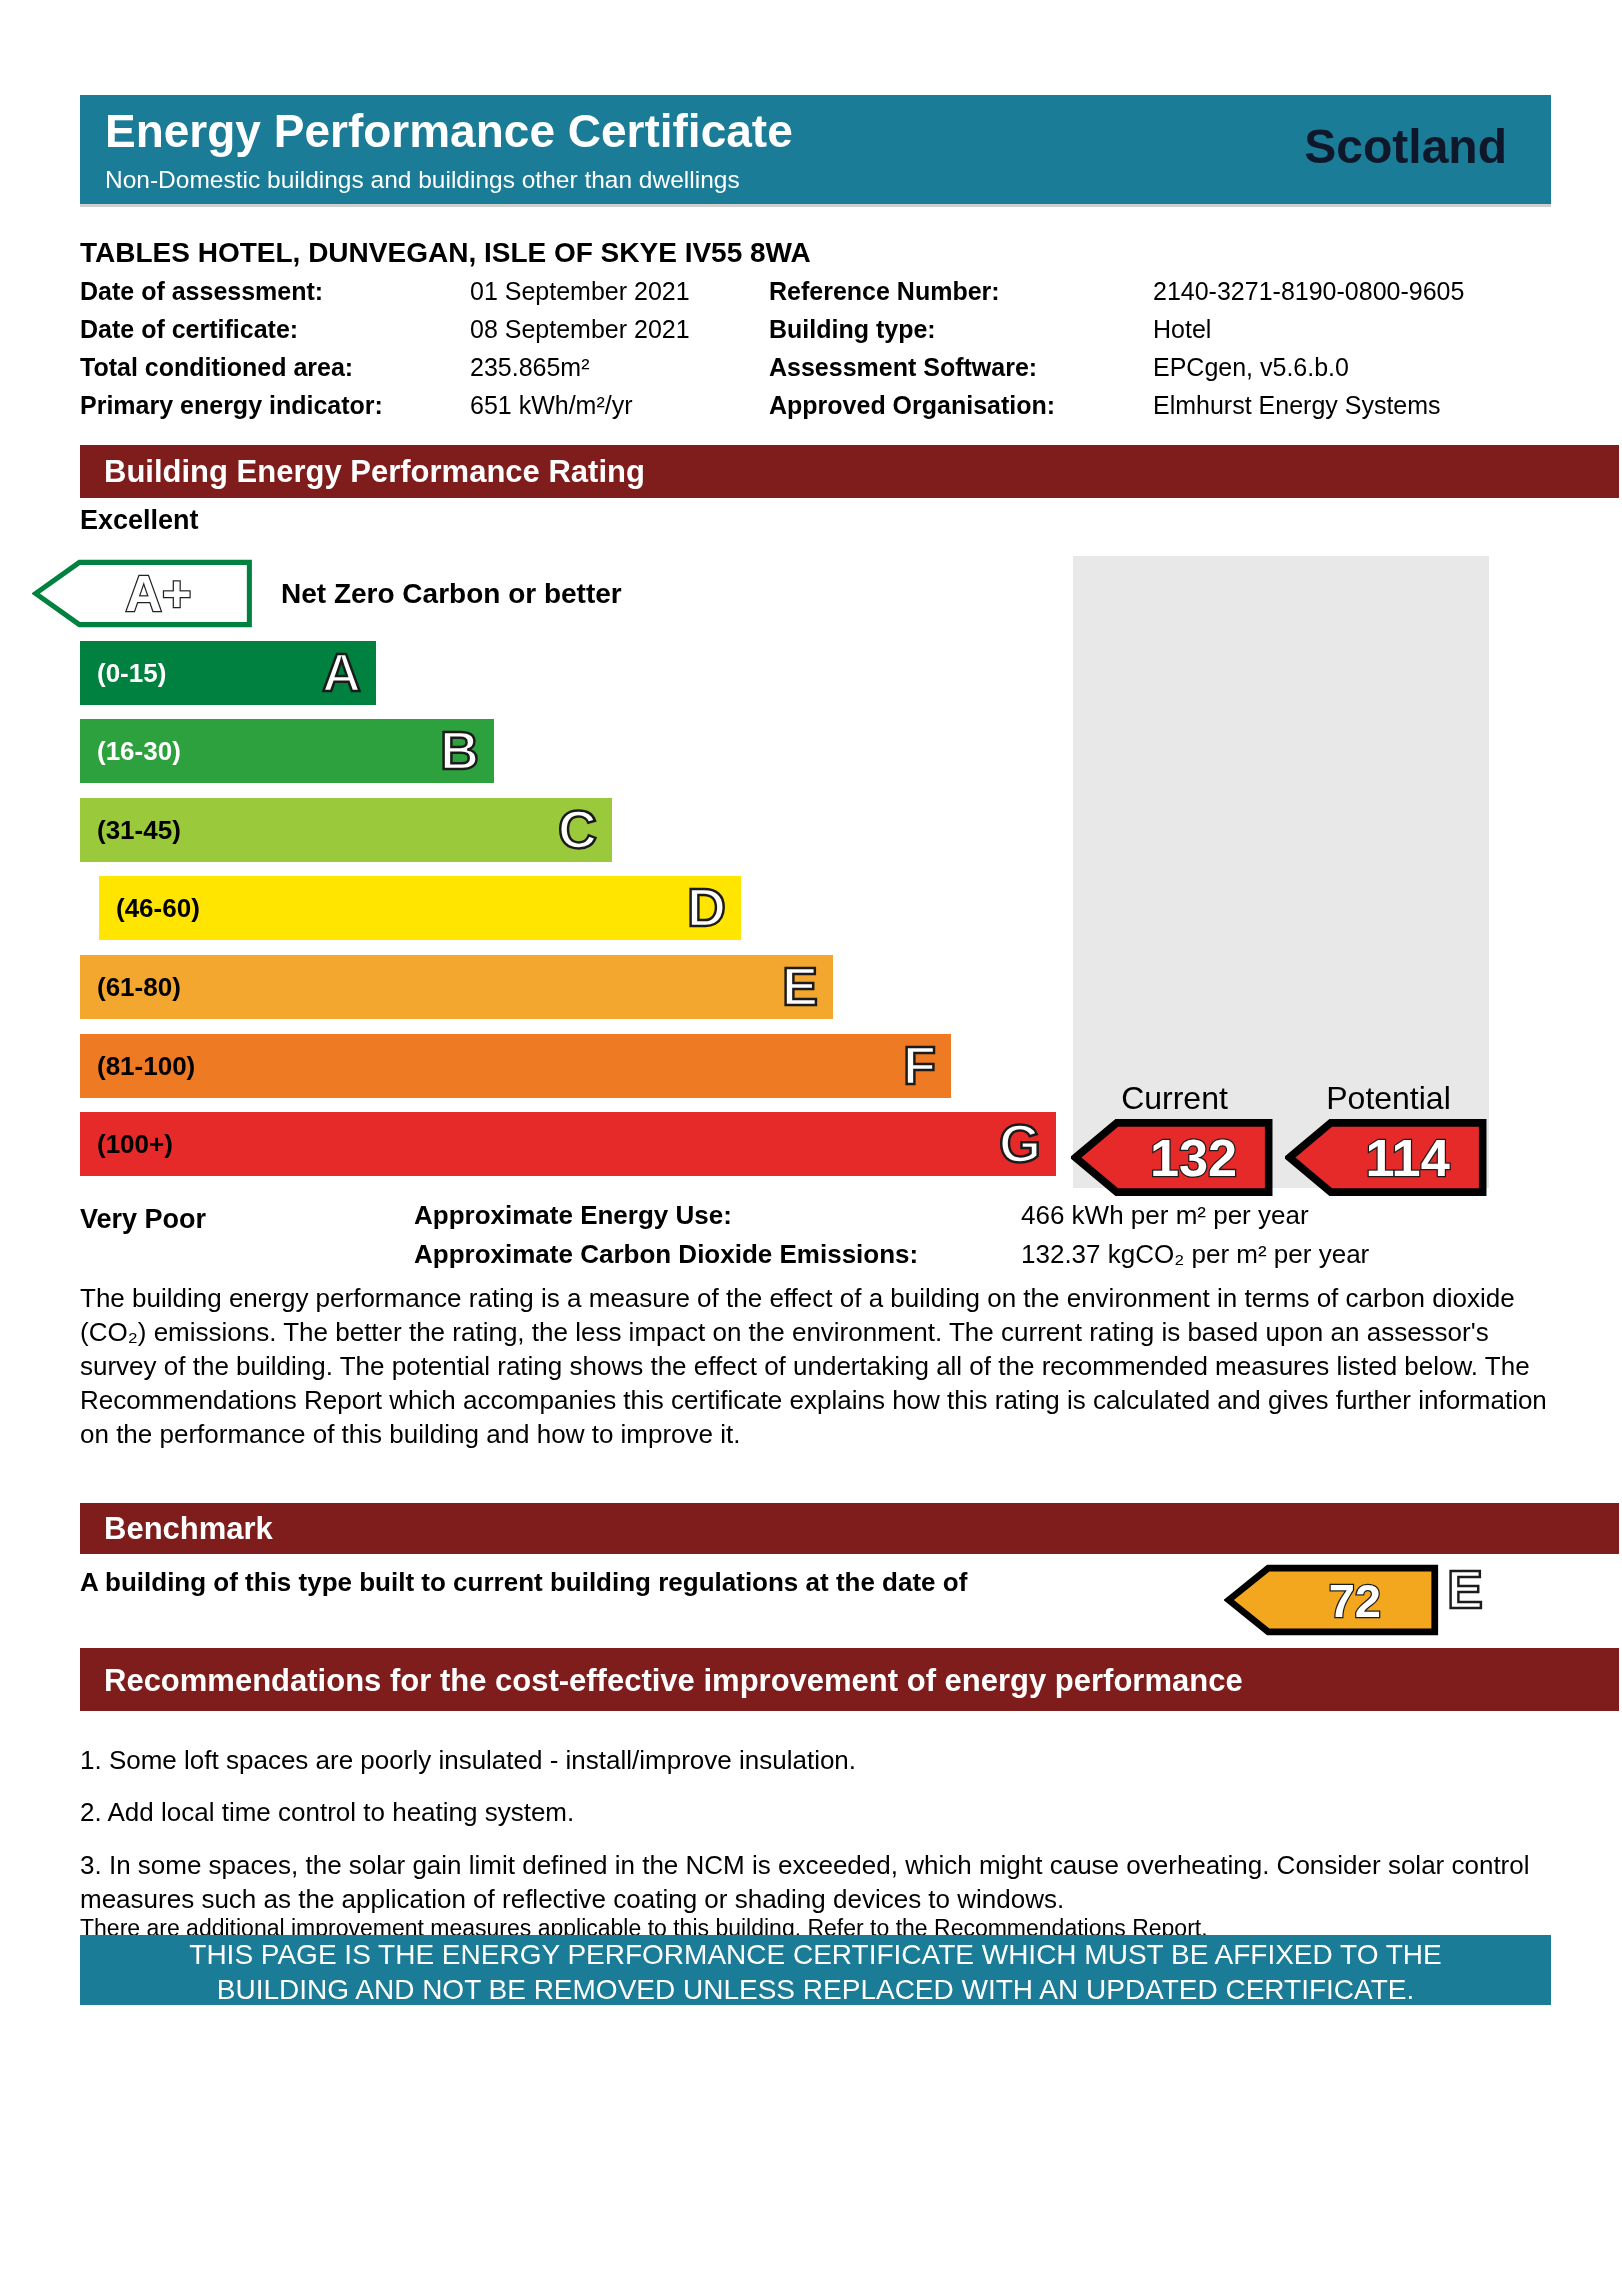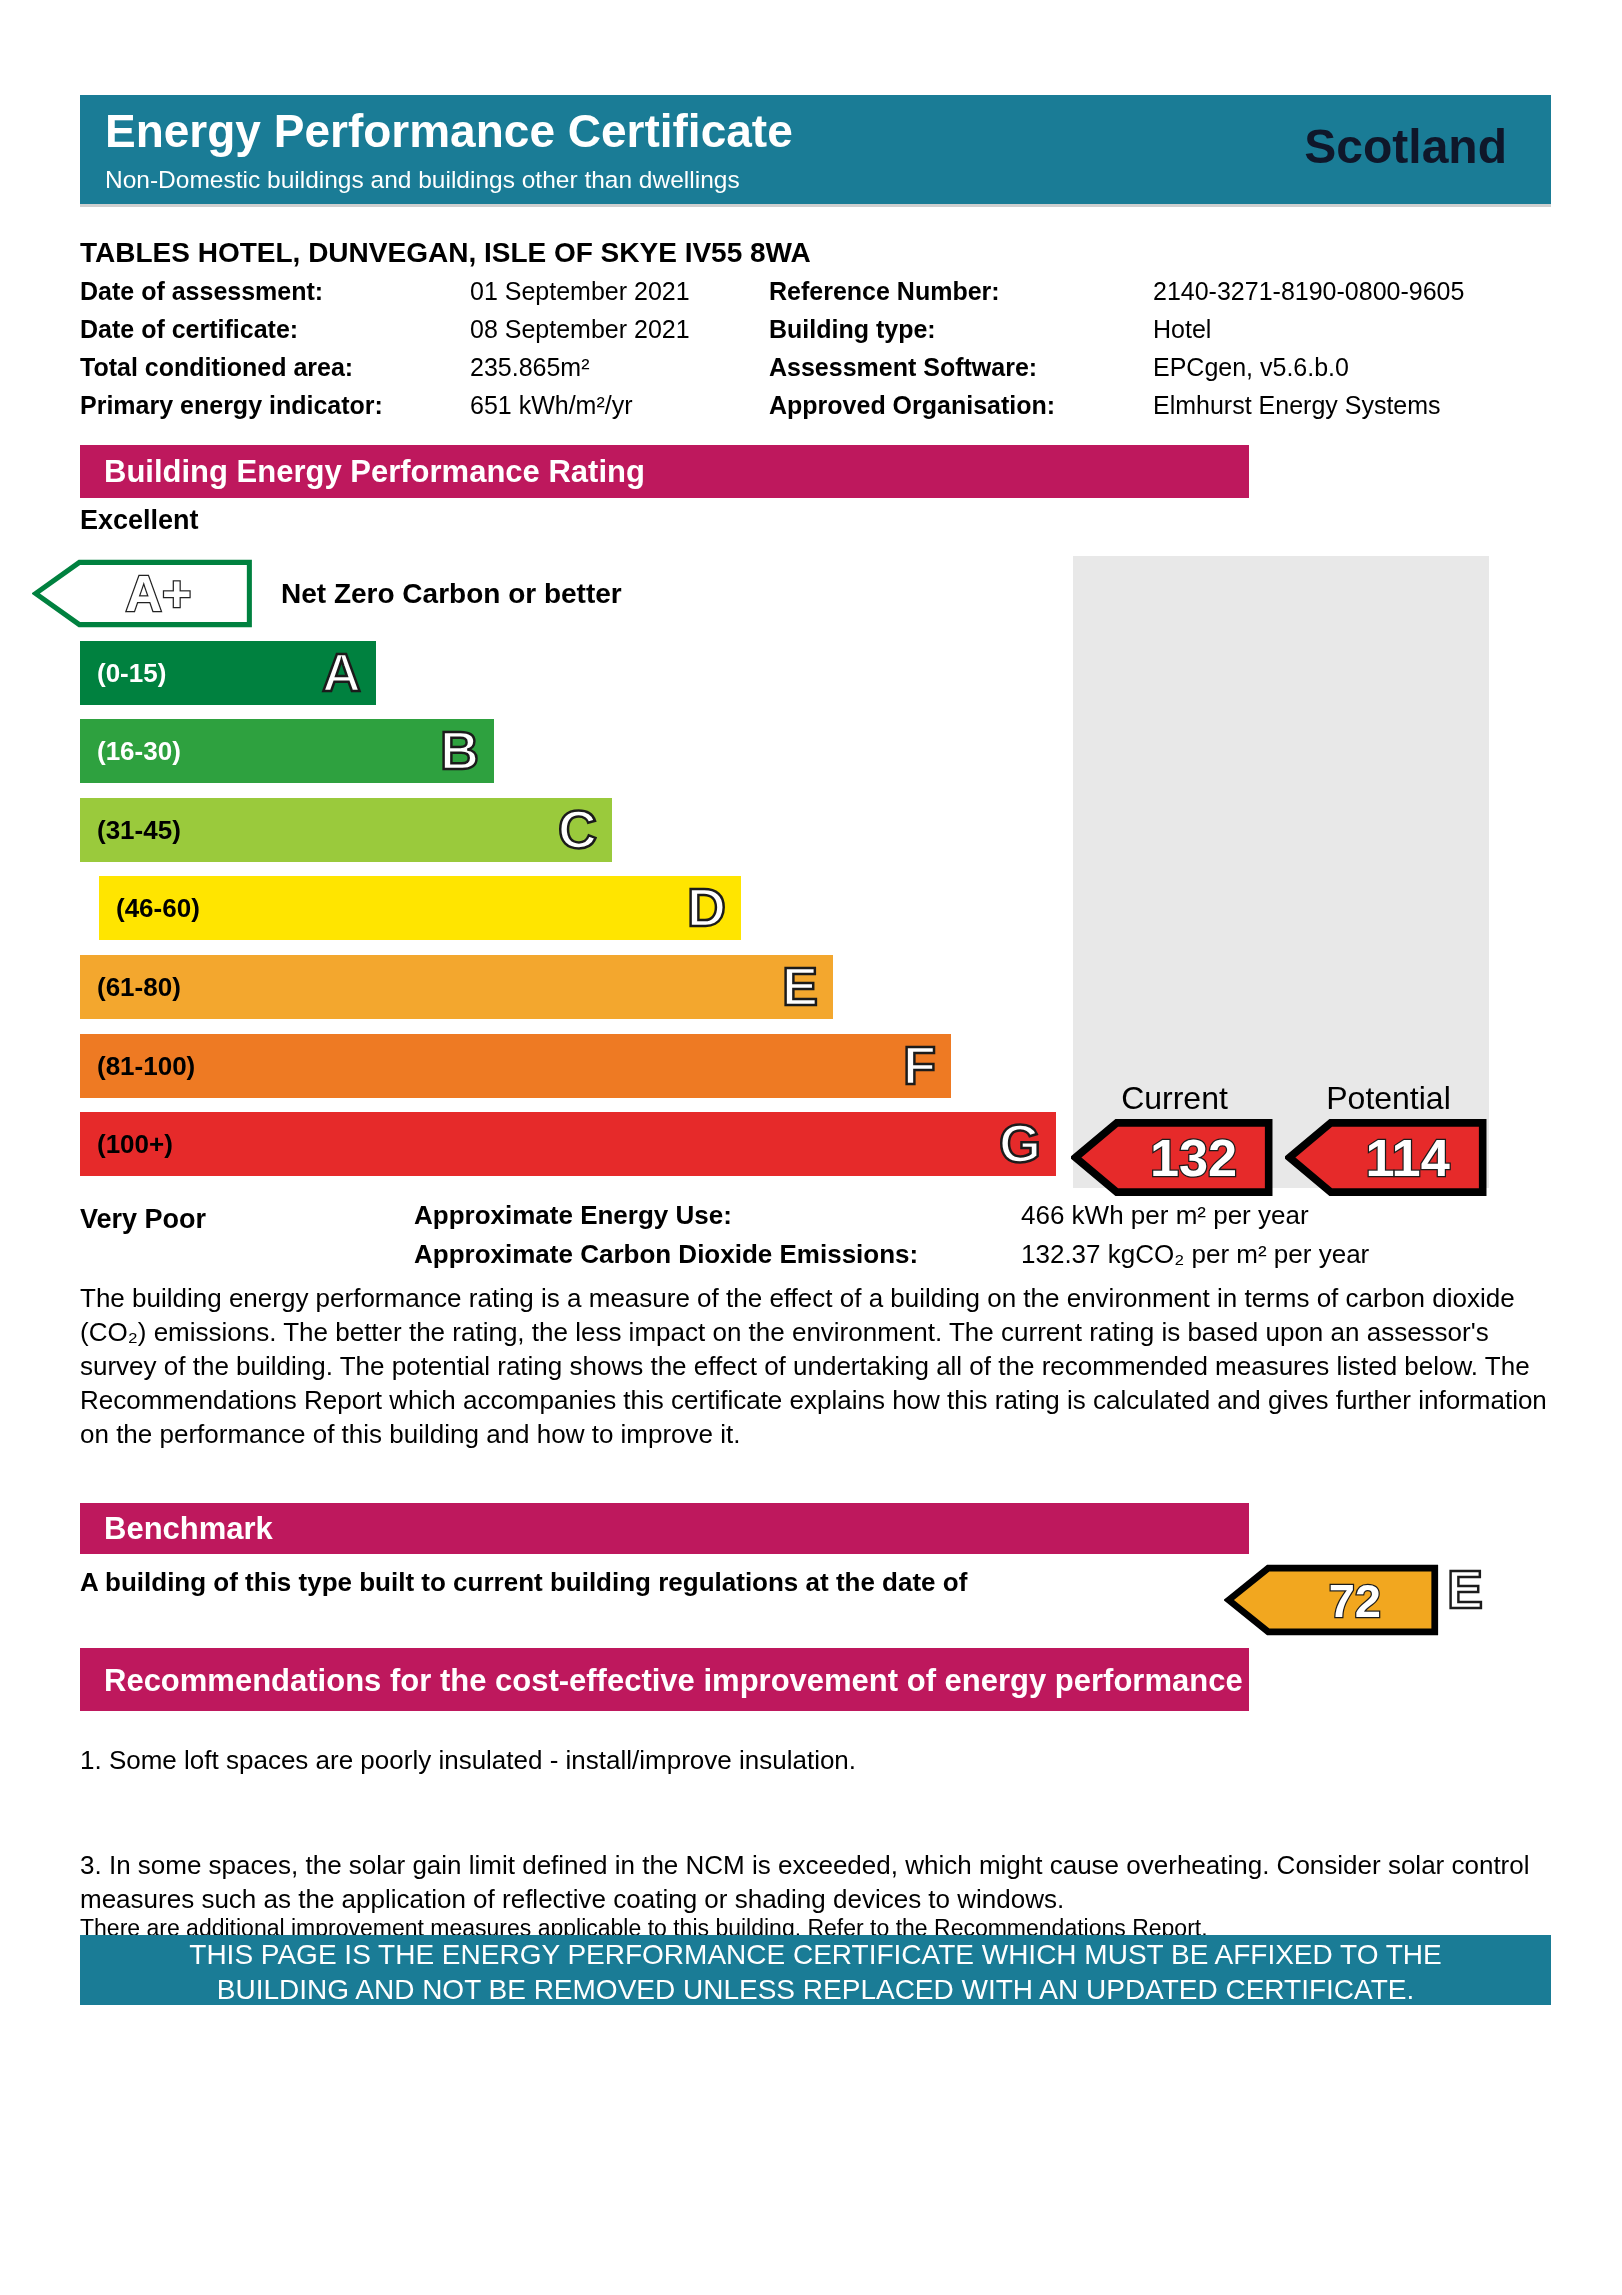--- a/index.html
+++ b/index.html
@@ -24,21 +24,21 @@
   }
   
   .address{position:absolute;left:80px;top:237px;font-size:28px;font-weight:bold;white-space:nowrap;}
   .details{position:absolute;left:80px;top:272px;width:1475px;height:156px;font-size:25px;}
   .drow{position:absolute;height:38px;line-height:38px;white-space:nowrap;}
   .dl{font-weight:bold;}
   .c1{left:0;} .c2{left:390px;} .c3{left:689px;font-weight:bold;} .c4{left:1073px;}
   .r0{top:0;} .r1{top:38px;} .r2{top:76px;} .r3{top:114px;}
   
   .section-band{
-    position:absolute;left:80px;width:1169px;background:#be185d;color:#fff;
+    position:absolute;left:80px;width:1539px;background:#7f1d1d;color:#fff;
     font-weight:bold;box-sizing:border-box;padding-left:24px;white-space:nowrap;
   }
   .bepr-band{top:445px;height:53px;font-size:31px;line-height:53px;}
   .bench-band{top:1503px;height:51px;font-size:31px;line-height:51px;}
   .rec-band{top:1648px;height:63px;font-size:31px;line-height:66px;}
   .scale-top{position:absolute;left:80px;top:505px;font-size:27px;font-weight:bold;}
   
   .chart{position:absolute;left:80px;top:556px;width:1475px;height:651px;}
   .gray-panel{position:absolute;left:993px;top:0;width:416px;height:632px;background:#E8E8E8;}
   .aplus-arrow{position:absolute;left:-48px;top:3.4px;}
@@ -189,20 +189,21 @@
   <div class="section-band bench-band">Benchmark</div>
   <div class="bench-line bl1">A building of this type built to current building regulations at the date of</div>
   <svg class="bench-arrow" width="218" height="74" viewBox="0 0 258 88">
     <polygon points="5,44 52,6 250,6 250,82 52,82" fill="#F2A71F" stroke="#000000" stroke-width="8"></polygon>
     <text class="arrow-text" x="155" y="64" style="font-size:56px;">72</text>
   </svg>
   <div class="bench-grade">E</div>
 
   <div class="section-band rec-band">Recommendations for the cost-effective improvement of energy performance</div>
   <div class="rec-item ri0">1. Some loft spaces are poorly insulated - install/improve insulation.</div>
+  <div class="rec-item ri1">2. Add local time control to heating system.</div>
   <div class="rec-item ri2">3. In some spaces, the solar gain limit defined in the NCM is exceeded, which might cause overheating. Consider solar control measures such as the application of reflective coating or shading devices to windows.</div>
   <div class="rec-note">There are additional improvement measures applicable to this building. Refer to the Recommendations Report.</div>
 
   <div class="footer-band">
     <div>THIS PAGE IS THE ENERGY PERFORMANCE CERTIFICATE WHICH MUST BE AFFIXED TO THE</div>
     <div>BUILDING AND NOT BE REMOVED UNLESS REPLACED WITH AN UPDATED CERTIFICATE.</div>
   </div>
 
 </div>
 

